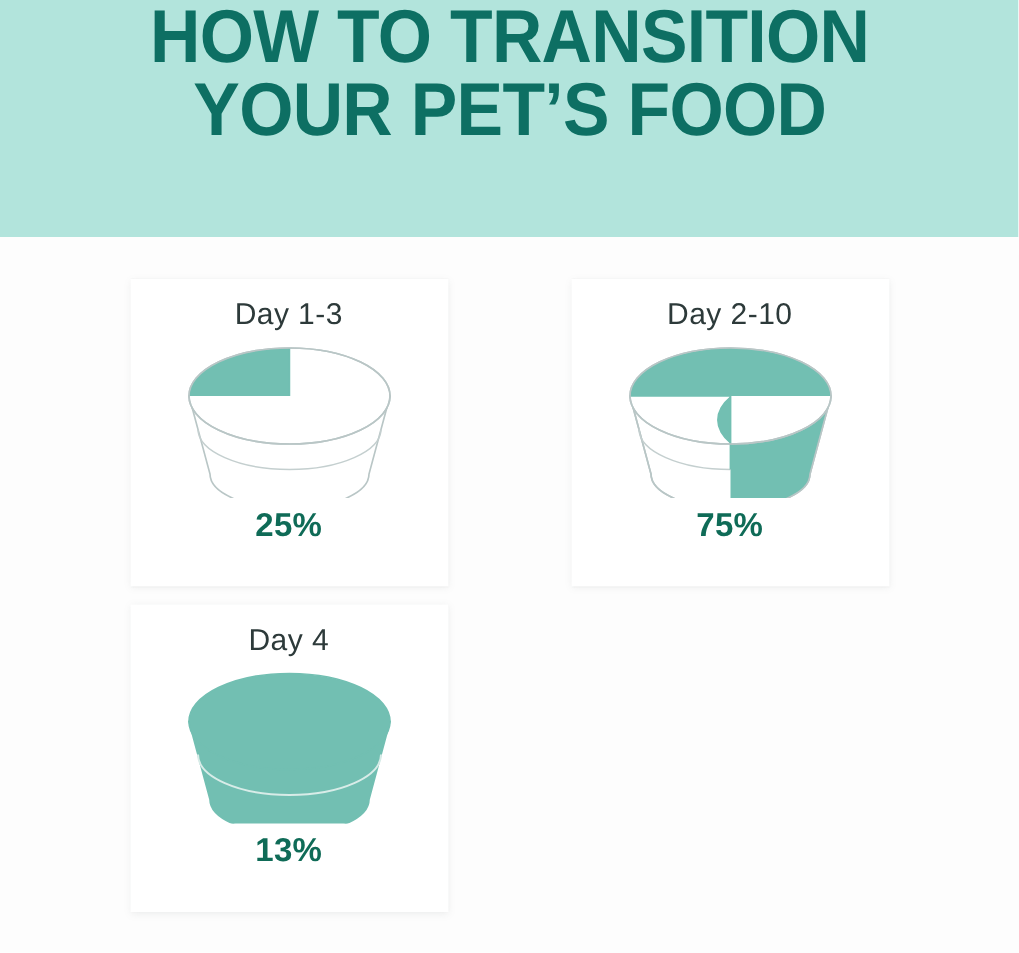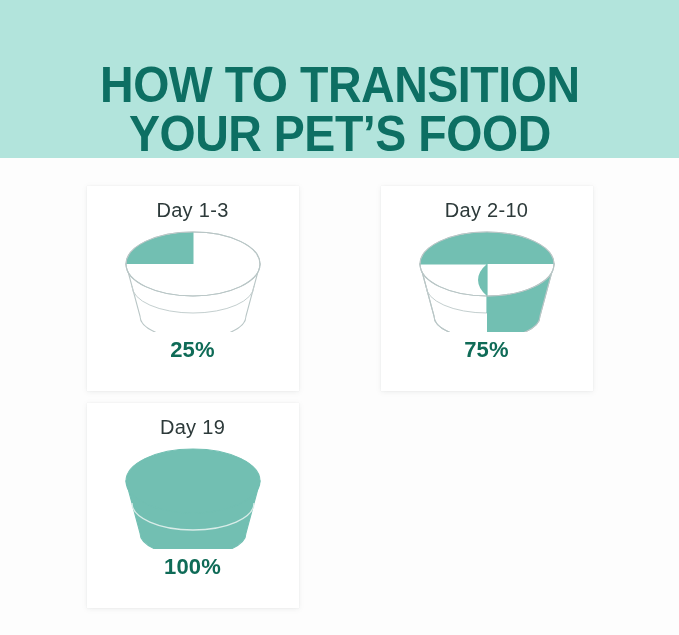--- a/index.html
+++ b/index.html
@@ -25,21 +25,21 @@
   #header-banner {
     position: absolute;
     left: 0;
     top: 0;
     width: 679px;
     height: 158px;
     background: #b2e4dc;
     display: flex;
     flex-direction: column;
     align-items: center;
-    justify-content: flex-end;
+    justify-content: flex-start;
   }
   .title-line {
     color: #0d6f63;
     font-family: "Liberation Sans Narrow", "Liberation Sans", sans-serif;
     font-weight: bold;
     font-size: 50px;
     line-height: 0.97;
     letter-spacing: -0.5px;
     text-transform: uppercase;
     white-space: nowrap;
@@ -177,25 +177,25 @@
 
           <path d="M 75 40 L 75 89" stroke="#72bfb2" stroke-width="1.2" fill="none"></path>
           <path d="M 75 40 L 8 40" stroke="#72bfb2" stroke-width="1" fill="none"></path>
           <ellipse cx="75" cy="40" rx="67" ry="32" fill="none" stroke="#b9c6c6" stroke-width="1.1"></ellipse>
         </svg>
       </div>
       <div class="percent-label">75%</div>
     </div>
 
     <div class="step-card">
-      <div class="day-label">Day 19</div>
+      <div class="day-label">Day 4</div>
       <div class="bowl-wrap">
         <svg viewBox="0 0 150 108" xmlns="http://www.w3.org/2000/svg">
           <path d="M 8 40 L 22 92 A 53 23 0 0 0 128 92 L 142 40 Z" fill="#72bfb2" stroke="#72bfb2" stroke-width="1.1"></path>
           <ellipse cx="75" cy="40" rx="67" ry="32" fill="#72bfb2" stroke="#72bfb2" stroke-width="1.1"></ellipse>
           <path d="M 14 62 A 61 27 0 0 0 136 62" fill="none" stroke="#d8ece8" stroke-width="1.3"></path>
         </svg>
       </div>
-      <div class="percent-label">100%</div>
+      <div class="percent-label">13%</div>
     </div>
 
   </div>
 </div>
 
 </body></html>

